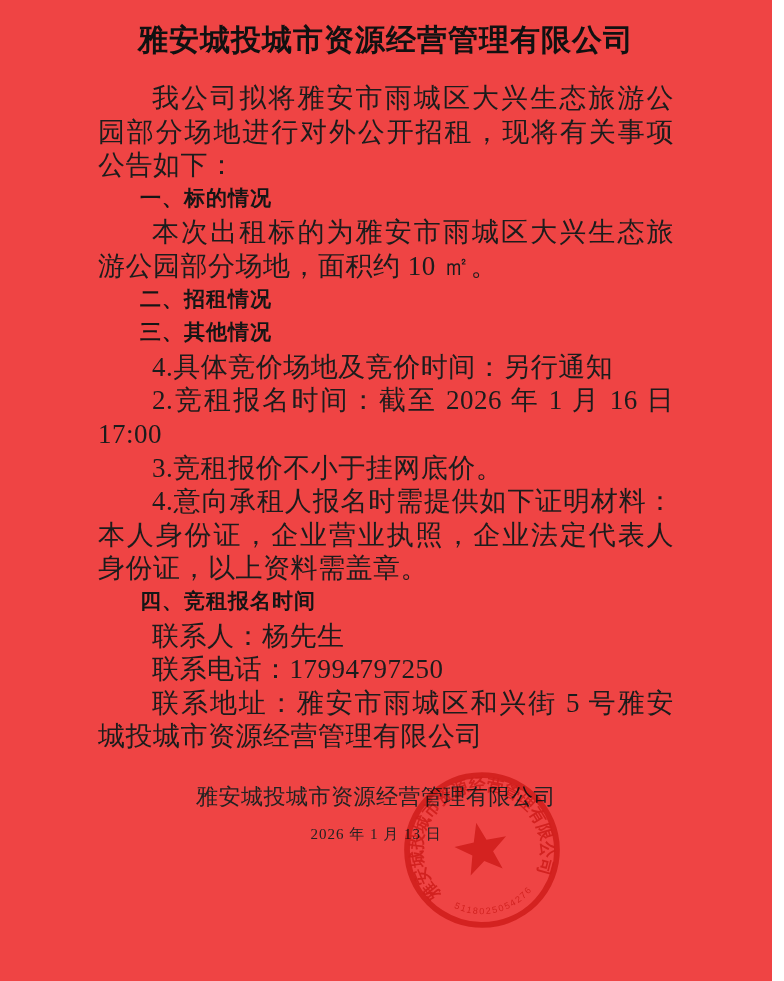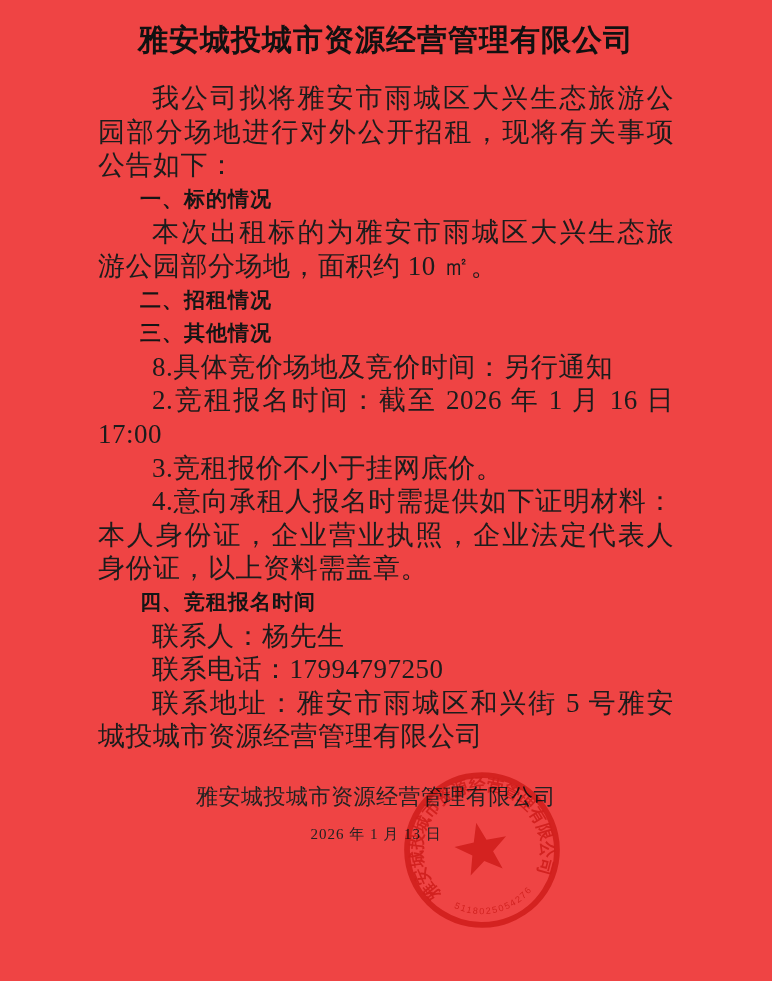--- a/index.html
+++ b/index.html
@@ -28,21 +28,21 @@
   }
   .body-line {
     font-size: 27px;
     line-height: 33.6px;
     text-indent: 2em;
     letter-spacing: 0.5px;
     text-align: justify;
     color: #1c1c1c;
   }
   .sec-heading {
-    font-family: Liberation Serif, serif;
+    font-family: Liberation Mono, monospace;
     font-weight: bold;
     font-size: 21px;
     line-height: 33.6px;
     text-indent: 2em;
     letter-spacing: 1px;
     color: #151515;
   }
   .signature-block {
     margin-top: 26px;
     text-align: right;
@@ -81,21 +81,21 @@
   </div>
 
   <p class="body-line">我公司拟将雅安市雨城区大兴生态旅游公园部分场地进行对外公开招租，现将有关事项公告如下：</p>
 
   <p class="sec-heading">一、标的情况</p>
   <p class="body-line">本次出租标的为雅安市雨城区大兴生态旅游公园部分场地，面积约 10 ㎡。</p>
 
   <p class="sec-heading">二、招租情况</p>
 
   <p class="sec-heading">三、其他情况</p>
-  <p class="body-line">8.具体竞价场地及竞价时间：另行通知</p>
+  <p class="body-line">4.具体竞价场地及竞价时间：另行通知</p>
   <p class="body-line">2.竞租报名时间：截至 2026 年 1 月 16 日 17:00</p>
   <p class="body-line">3.竞租报价不小于挂网底价。</p>
   <p class="body-line">4.意向承租人报名时需提供如下证明材料：本人身份证，企业营业执照，企业法定代表人身份证，以上资料需盖章。</p>
 
   <p class="sec-heading">四、竞租报名时间</p>
   <p class="body-line">联系人：杨先生</p>
   <p class="body-line">联系电话：17994797250</p>
   <p class="body-line">联系地址：雅安市雨城区和兴街 5 号雅安城投城市资源经营管理有限公司</p>
 
   <div class="signature-block">

